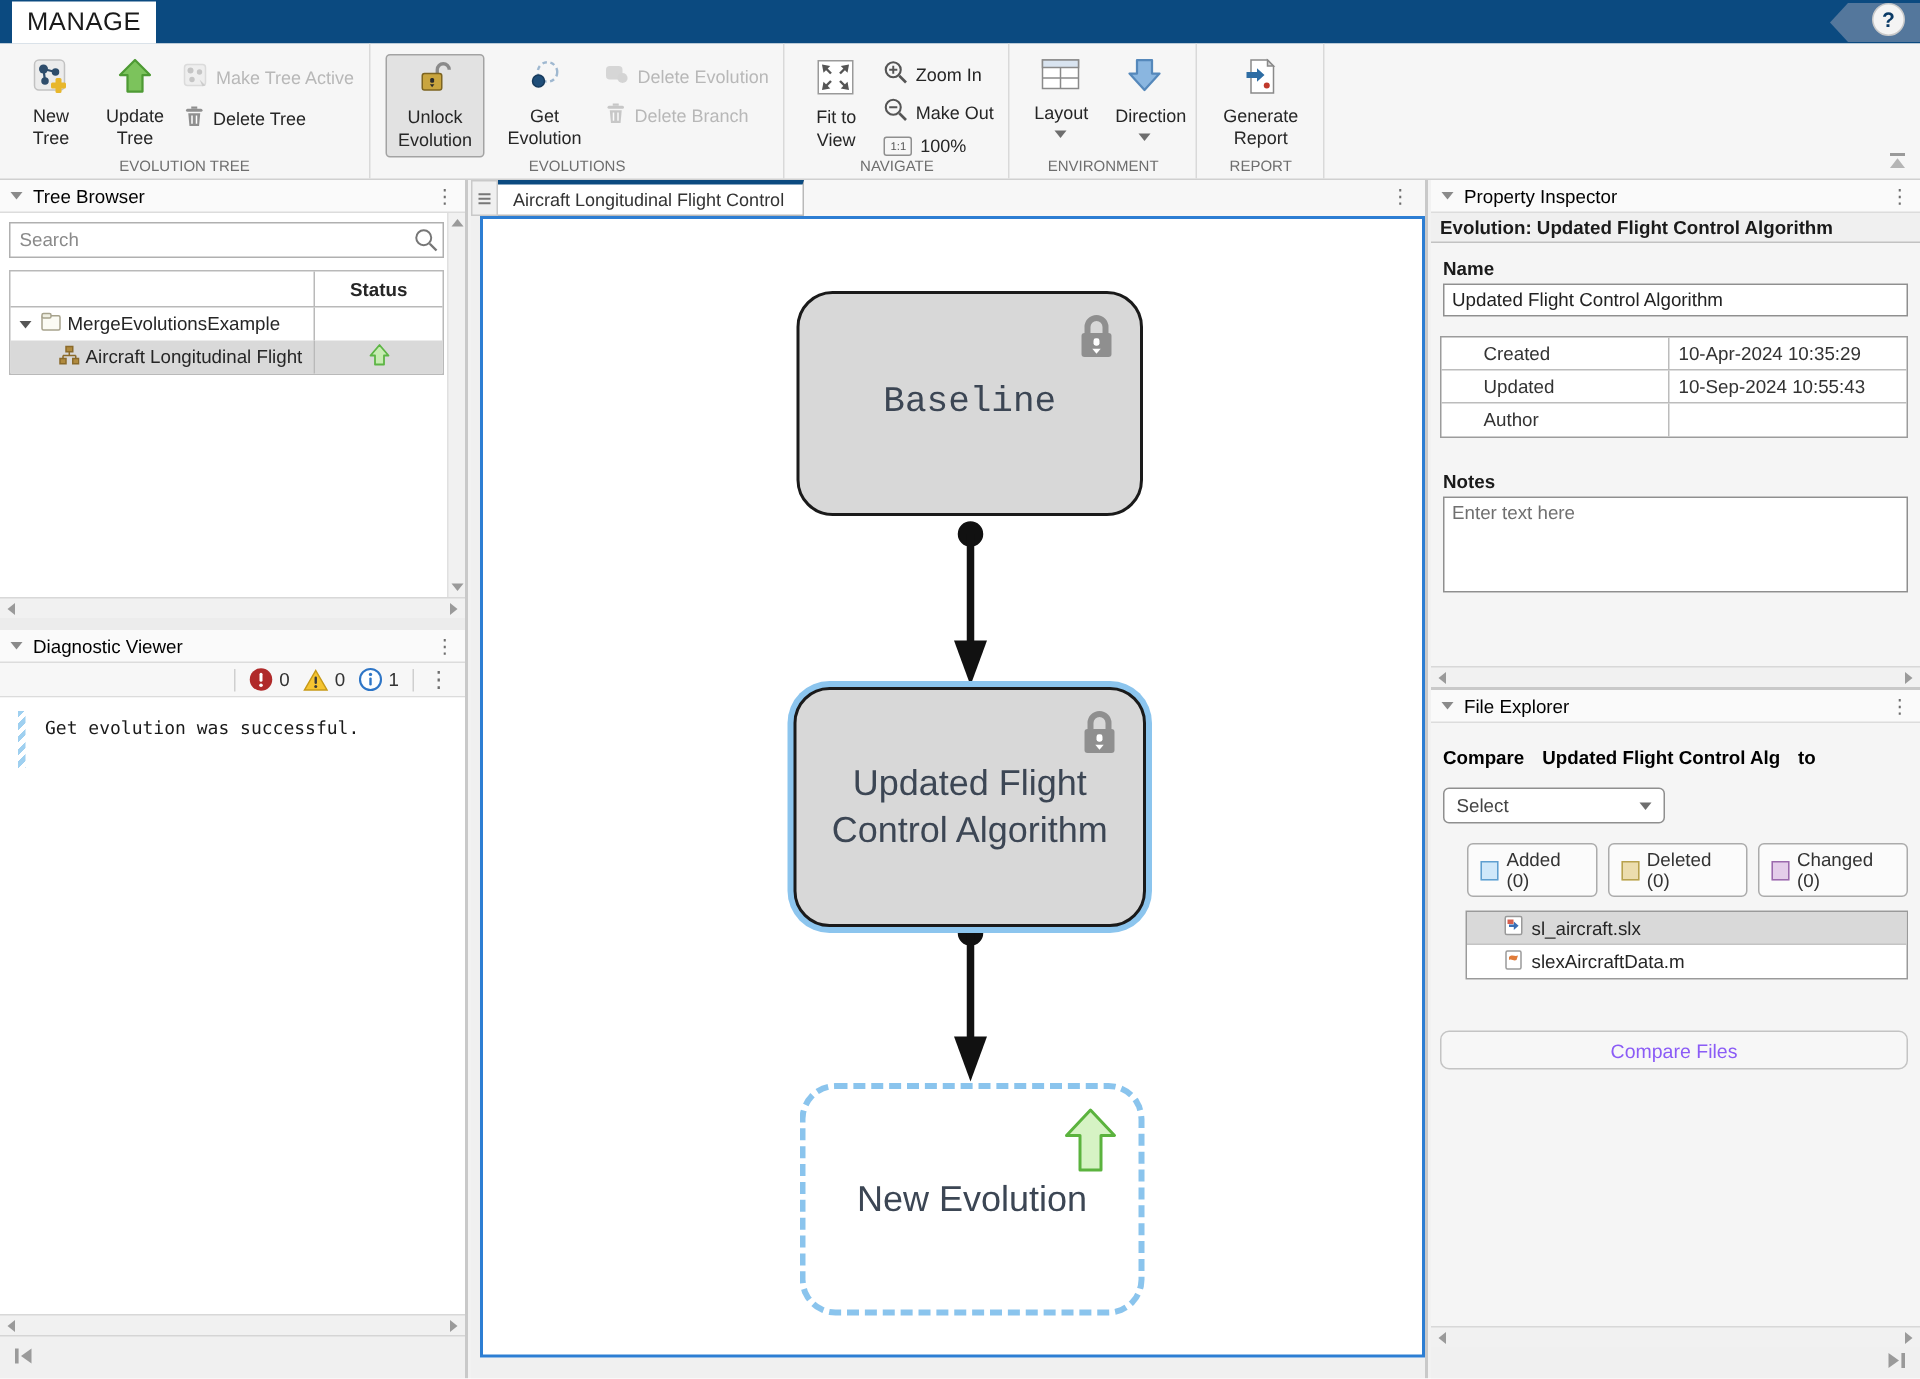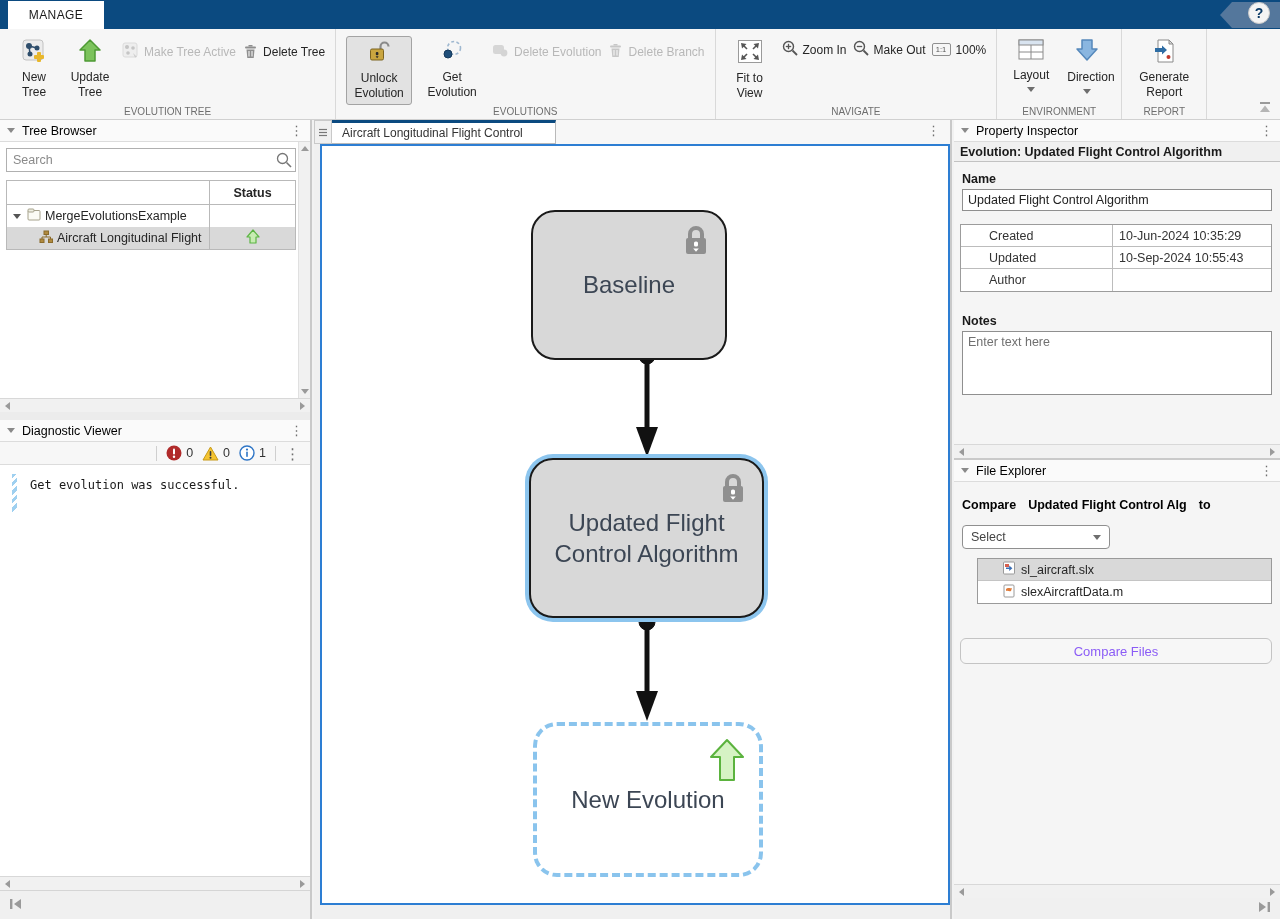--- a/index.html
+++ b/index.html
@@ -3,39 +3,39 @@
 <meta charset="utf-8">
 <style>
   * { margin:0; padding:0; box-sizing:border-box; }
   html,body { width:1280px; height:919px; background:#fff; }
   .app { position:relative; width:1280px; height:919px; overflow:hidden;
          font-family:"Liberation Sans", sans-serif; font-size:12.5px; color:#262626; background:#f2f2f2; }
 
   
   .titlebar { position:absolute; left:0; top:0; width:100%; height:29px; background:#0b4a80; }
   .manage-tab { position:absolute; left:8px; top:1px; width:96px; height:28px; background:#fff;
-                color:#1a1a1a; font-size:12px; letter-spacing:.4px; display:flex; align-items:center; justify-content:center; }
+                color:#1a1a1a; font-size:17px; letter-spacing:.4px; display:flex; align-items:center; justify-content:center; }
   .help-badge { position:absolute; right:0; top:2px; width:60px; height:26px; background:#54779c;
                 clip-path:polygon(0 50%, 20% 0, 100% 0, 100% 100%, 20% 100%); }
   .help-circle { position:absolute; right:10px; top:2px; width:22px; height:22px; border-radius:50%;
                  background:#f4f4f4; border:1.5px solid #c9c9c9; color:#0a3a66; font-weight:bold; font-size:14px;
                  display:flex; align-items:center; justify-content:center; }
 
   
   .ribbon { position:absolute; left:0; top:29px; width:100%; height:91px; background:#f6f6f6;
             border-bottom:1px solid #d0d0d0; display:flex; }
   .rsection { position:relative; display:flex; align-items:flex-start; gap:8px; padding:7px 10px 18px 10px;
               border-right:1px solid #d9d9d9; }
   .rlabel { position:absolute; bottom:2px; left:0; width:100%; text-align:center; font-size:10px; color:#6e6e6e; }
   .rbtn-big { display:flex; flex-direction:column; align-items:center; gap:3px; padding:3px 4px; border-radius:3px;
               text-align:center; line-height:1.25; font-size:12px; color:#262626; cursor:default; }
   .rbtn-big .lbl { width:56px; }
   .rbtn-big.narrow .lbl { width:40px; }
   .rbtn-big.pressed { background:#e2e2e2; border:1px solid #a3a3a3; }
-  .rcol { display:flex; flex-direction:row; justify-content:center; gap:7px; padding-top:6px; }
+  .rcol { display:flex; flex-direction:column; justify-content:center; gap:7px; padding-top:6px; }
   .rbtn-sm { display:flex; align-items:center; gap:5px; font-size:12px; color:#262626; white-space:nowrap; }
   .rbtn-sm.disabled, .rbtn-big.disabled { color:#b8b8b8; }
   .rbtn-sm.disabled svg, .rbtn-big.disabled svg { opacity:.45; filter:grayscale(1); }
   .caret-down { width:0; height:0; border-left:4px solid transparent; border-right:4px solid transparent;
                 border-top:5px solid #6e6e6e; margin-top:1px; }
   .ribbon-collapse { position:absolute; right:8px; bottom:3px; cursor:default; }
   .one2one { display:inline-flex; align-items:center; justify-content:center; width:19px; height:13px;
              border:1px solid #8f8f8f; border-radius:2px; font-size:7.5px; color:#555; }
 
   
@@ -88,21 +88,21 @@
   .diag-badge { display:flex; align-items:center; gap:4px; font-size:12.5px; color:#333; }
   .diag-content { flex:1; position:relative; background:#fff; font-family:"DejaVu Sans Mono", monospace; font-size:12px; color:#1a1a1a; }
   .diag-stripe { position:absolute; left:12px; top:9px; width:5px; height:38px;
                  background:repeating-linear-gradient(135deg,#9fd0f0 0 3px,#ffffff 3px 6px); }
   .diag-msg { position:absolute; left:30px; top:13px; white-space:pre; }
   .left-status { height:29px; background:#f0f0f0; border-top:1px solid #d5d5d5; display:flex; align-items:center; padding-left:8px; flex:none;}
 
   
   .tabbar { position:absolute; left:0; top:0; width:100%; height:24px; background:#f7f7f7; display:flex; align-items:stretch; }
   .tablist-btn { width:18px; border:1px solid #c9c9c9; background:#f0f0f0; display:flex; align-items:center; justify-content:center; }
-  .canvas-tab { width:224px; background:#fff; border:1px solid #b9b9b9; border-top:3px solid #0b4a80; border-left:none;
+  .canvas-tab { width:204px; background:#fff; border:1px solid #b9b9b9; border-top:3px solid #0b4a80; border-left:none;
                 display:flex; align-items:center; padding-left:10px; font-size:12px; color:#333; }
   .tab-kebab { position:absolute; right:10px; top:4px; }
   .canvas { position:absolute; left:6px; top:24px; width:630px; bottom:14px; border:2px solid #2d7ed3; background:#fff; overflow:hidden; }
   .node { position:absolute; border-radius:24px; display:flex; align-items:center; justify-content:center;
           text-align:center; font-size:24px; color:#3c4654; line-height:1.3; }
   .node-locked { background:#d8d8d8; border:2px solid #1a1a1a; }
   .node-sel { box-shadow:0 0 0 4px #8cc5ee; }
   .node-new { background:#fff; border:4px dashed #8ac4ed; color:#3c4654; }
   .node-lock { position:absolute; top:14px; right:16px; }
   .node-badge { position:absolute; top:12px; right:14px; }
@@ -504,21 +504,21 @@
         <g fill="#111" stroke="#111">
           <circle cx="325" cy="210" r="8"></circle>
           <line x1="325" y1="210" x2="325" y2="284" stroke-width="5"></line>
           <polygon points="314,281 336,281 325,311" stroke="none"></polygon>
           <circle cx="325" cy="476" r="8"></circle>
           <line x1="325" y1="476" x2="325" y2="548" stroke-width="5"></line>
           <polygon points="314,545 336,545 325,575" stroke="none"></polygon>
         </g>
       </svg>
 
-      <div class="node node-locked" style="left:209px; top:64px; width:196px; height:150px;">
+      <div class="node node-locked" style="left:209px; top:48px; width:231px; height:150px;font-family:Liberation Mono, monospace;">
         <span class="node-lock">
           <svg width="26" height="30" viewBox="0 0 26 30">
               <path d="M7 13 v-5 a6 6 0 0 1 12 0 v5" fill="none" stroke="#8f8f8f" stroke-width="4"></path>
           <rect x="3" y="12" width="20" height="16" rx="2" fill="#8f8f8f"></rect>
           <rect x="11" y="15.5" width="4" height="5" rx="1.6" fill="#fff"></rect>
           <polygon points="10.2,22.5 15.8,22.5 13,25.8" fill="#fff"></polygon>
             </svg>
         </span>
         <span class="node-label">Baseline</span>
       </div>
@@ -553,21 +553,21 @@
         <span class="tri-down"></span>
         <span class="panel-title">Property Inspector</span>
         <span class="kebab">⋮</span>
       </div>
       <div class="pi-heading">Evolution: Updated Flight Control Algorithm</div>
       <div class="fld-label">Name</div>
       <input class="pi-input" value="Updated Flight Control Algorithm" style="">
       <div class="pi-table">
         <div class="pi-tr">
           <div class="pi-td1">Created</div>
-          <div class="pi-td2">10-Jun-2024 10:35:29</div>
+          <div class="pi-td2">10-Apr-2024 10:35:29</div>
         </div>
         <div class="pi-tr">
           <div class="pi-td1">Updated</div>
           <div class="pi-td2">10-Sep-2024 10:55:43</div>
         </div>
         <div class="pi-tr">
           <div class="pi-td1">Author</div>
           <div class="pi-td2"></div>
         </div>
       </div>
@@ -588,20 +588,34 @@
       </div>
       <div class="compare-line">
         <span>Compare</span>
         <span>Updated Flight Control Alg</span>
         <span>to</span>
       </div>
       <div class="fe-select">
         <span>Select</span>
         <span class="caret-down"></span>
       </div>
+      <div class="filters">
+        <div class="filter-btn">
+          <span class="swatch" style="border-color: rgb(95, 159, 208); background: rgb(207, 232, 250);"></span>
+          <span>Added (0)</span>
+        </div>
+        <div class="filter-btn">
+          <span class="swatch" style="border-color: rgb(184, 162, 78); background: rgb(236, 221, 173);"></span>
+          <span>Deleted (0)</span>
+        </div>
+        <div class="filter-btn">
+          <span class="swatch" style="border-color: rgb(155, 106, 173); background: rgb(228, 205, 234);"></span>
+          <span>Changed (0)</span>
+        </div>
+      </div>
       <div class="file-list">
         <div class="file-row selected">
           <span>
             <svg width="14" height="14" viewBox="0 0 14 14">
                 <rect x="1.5" y="1" width="11" height="12" rx="1" fill="#fff" stroke="#9a9a9a"></rect>
             <polygon points="4,8 8,8 8,5.5 12,9 8,12.5 8,10 4,10" fill="#3b6fb5" transform="scale(.8) translate(1,0)"></polygon>
             <rect x="3" y="3" width="4" height="3" fill="#d65f4e"></rect>
               </svg>
           </span>
           <span>sl_aircraft.slx</span>

